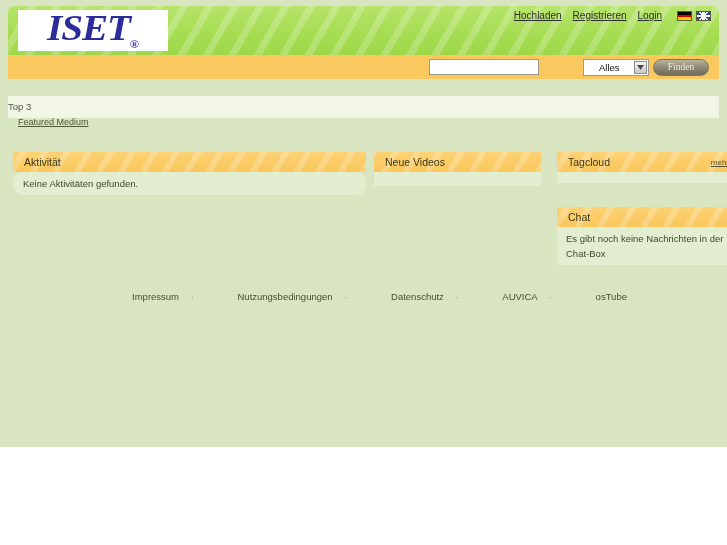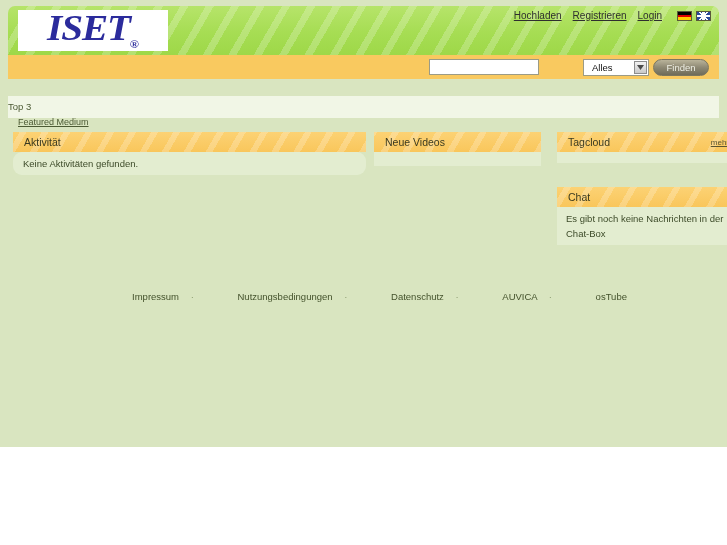--- a/index.html
+++ b/index.html
@@ -166,21 +166,21 @@
     width: 66px;
     height: 17px;
     border: 1px solid #9b9b86;
     background: #fff;
     font-size: 9.5px;
     font-family: "Liberation Sans", sans-serif;
     display: flex;
     align-items: center;
     box-sizing: border-box;
     position: relative;
-    padding-left: 8px;
+    padding-left: 15px;
     color: #111;
     margin-left: 40px;
   }
   .select-arrow {
     position: absolute;
     right: 1px; top: 1px;
     width: 13px; height: 13px;
     background: linear-gradient(to bottom,#f2f2f2,#c9c9c9);
     border: 1px solid #8d8d8d;
     box-sizing: border-box;
@@ -194,20 +194,21 @@
     height: 17px;
     border-radius: 9px;
     background: linear-gradient(to bottom, #b9b39a 0%, #8e8974 50%, #6f6b58 100%);
     border: 1px solid #7a7660;
     color: #efefe4;
     font-size: 9.5px;
     display: flex;
     align-items: center;
     justify-content: center;
     box-sizing: border-box;
+    font-family: Liberation Serif, serif;
   }
 
   
   .content {
     position: absolute;
     left: 8px; top: 86px;
     width: 711px;
     height: 236px;
     background: #d9e5c0;
     box-sizing: border-box;
@@ -243,20 +244,21 @@
     background:
       repeating-linear-gradient(-60deg,
         rgba(255,255,255,0.22) 0px, rgba(255,255,255,0.22) 6px,
         rgba(255,255,255,0.0) 6px, rgba(255,255,255,0.0) 19px),
       linear-gradient(to bottom, #fcd274 0%, #f9c65b 100%);
     background-color: #fbc95e;
     display: flex;
     align-items: center;
     position: relative;
     box-sizing: border-box;
+    margin-top: 20px;
   }
   .panel-title {
     font-size: 10.5px;
     color: #3a3a20;
     padding-left: 11px;
   }
   .panel-more {
     position: absolute;
     right: 6px; top: 6px;
     font-size: 8px;

